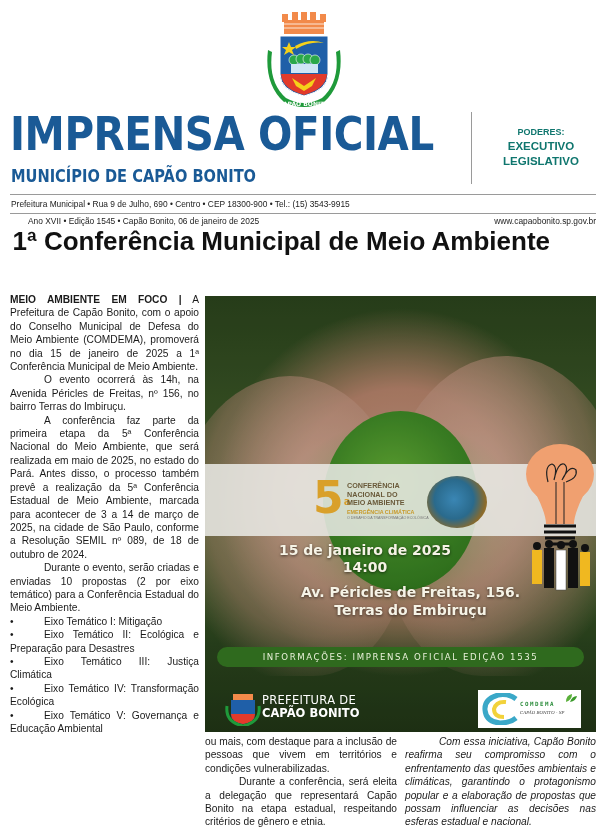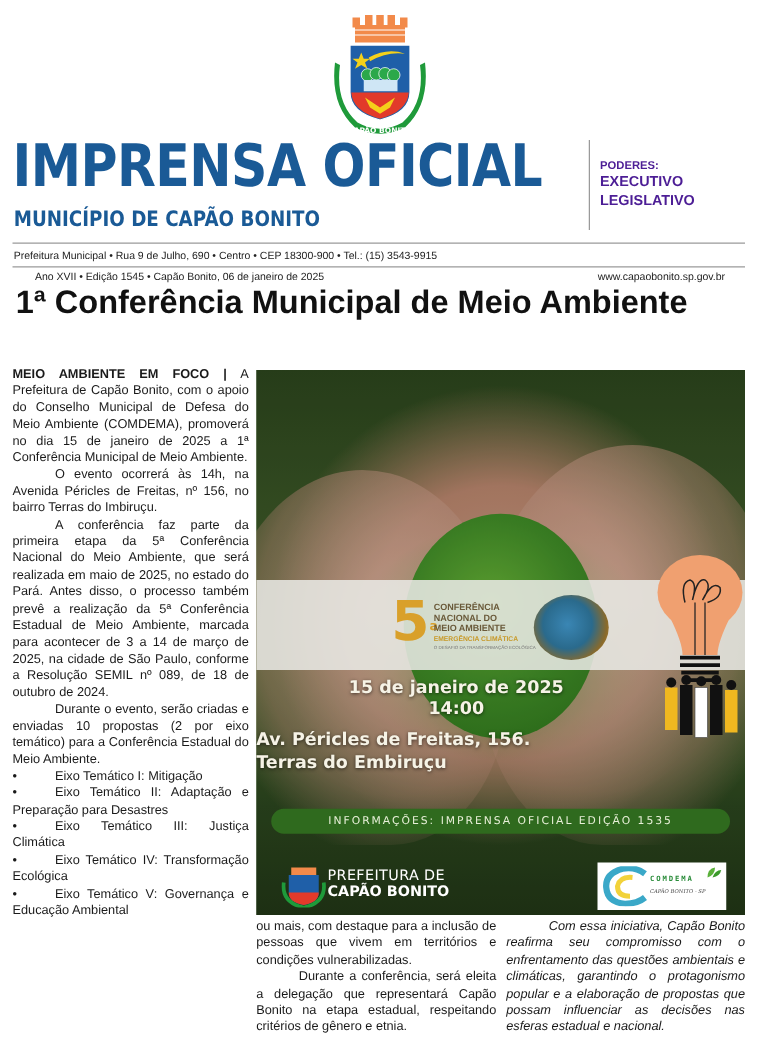--- a/index.html
+++ b/index.html
@@ -17,39 +17,39 @@
   }
   .masthead-sub {
     position: absolute; left: 11px; top: 166px;
     font-family: "DejaVu Sans", sans-serif; font-weight: bold;
     font-size: 17px; line-height: 20px; color: #1a5a96;
     transform: scaleX(0.86); transform-origin: left top; white-space: nowrap;
   }
   .vrule { position: absolute; left: 471px; top: 112px; width: 1px; height: 72px; background: #9a9a9a; }
   .powers {
     position: absolute; left: 480px; top: 126px; width: 122px;
-    color: #4c1d95; font-weight: bold;
+    text-align: center; color: #0f766e; font-weight: bold;
     font-family: "Liberation Sans", sans-serif;
   }
   .powers .p-label { font-size: 9px; line-height: 13px; }
   .powers .p-item { font-size: 11.5px; line-height: 15px; }
 
   .hrule { position: absolute; left: 10px; right: 10px; height: 1px; background: #9a9a9a; }
   .hrule.r1 { top: 194px; }
   .hrule.r2 { top: 213px; }
   .infoline {
     position: absolute; left: 11px; top: 199px;
     font-size: 8.4px; line-height: 11px; color: #222; white-space: nowrap;
   }
   .edition {
     position: absolute; left: 28px; top: 216px;
     font-size: 8.4px; line-height: 11px; color: #222; white-space: nowrap;
   }
   .website {
-    position: absolute; right: 26px; top: 216px;
+    position: absolute; right: 10px; top: 216px;
     font-size: 8.4px; line-height: 11px; color: #222; white-space: nowrap;
   }
 
   
   .headline {
     position: absolute; left: 0; width: 550px; top: 226px;
     text-align: right; font-weight: bold;
     font-family: "Liberation Sans", sans-serif;
     font-size: 26px; line-height: 31px; color: #111;
   }
@@ -120,21 +120,21 @@
   .band-globe {
     position: absolute; left: 222px; top: 180px; width: 60px; height: 52px; border-radius: 50%;
     background: radial-gradient(circle at 45% 45%, #3a86b4 0%, #2a6a8c 45%, #8a6a2a 72%, #caa05a 100%);
   }
   .poster-when {
     position: absolute; left: 0; width: 320px; top: 246px; text-align: center;
     color: #f6f3e6; font-weight: bold; font-family: "DejaVu Sans", sans-serif;
     font-size: 14px; line-height: 17px; text-shadow: 0 1px 3px rgba(0,0,0,0.6);
   }
   .poster-where {
-    position: absolute; left: 0; width: 391px; top: 287px; 
+    position: absolute; left: 10px; width: 391px; top: 287px; text-align: center;
     color: #f6f3e6; font-weight: bold; font-family: "DejaVu Sans", sans-serif;
     font-size: 14px; line-height: 18px; text-shadow: 0 1px 3px rgba(0,0,0,0.6);
   }
   .poster-pill {
     position: absolute; left: 12px; top: 351px; width: 367px; height: 20px;
     border-radius: 10px; background: #2f6a1e;
     color: #e8f0d8; text-align: center;
     font-family: "DejaVu Sans", sans-serif; font-size: 8.6px; line-height: 20px;
     letter-spacing: 1.6px; white-space: nowrap;
   }
@@ -216,21 +216,21 @@
 <h1 class="headline">
   <span>1ª Conferência Municipal de Meio Ambiente</span><br>
 </h1>
 
 <div class="col col1">
   <p><span class="lead">MEIO AMBIENTE EM FOCO |</span><span> A Prefeitura de Capão Bonito, com o apoio do Conselho Municipal de Defesa do Meio Ambiente (COMDEMA), promoverá no dia 15 de janeiro de 2025 a 1ª Conferência Municipal de Meio Ambiente.</span></p>
   <p class="indent">O evento ocorrerá às 14h, na Avenida Péricles de Freitas, nº 156, no bairro Terras do Imbiruçu.</p>
   <p class="indent">A conferência faz parte da primeira etapa da 5ª Conferência Nacional do Meio Ambiente, que será realizada em maio de 2025, no estado do Pará. Antes disso, o processo também prevê a realização da 5ª Conferência Estadual de Meio Ambiente, marcada para acontecer de 3 a 14 de março de 2025, na cidade de São Paulo, conforme a Resolução SEMIL nº 089, de 18 de outubro de 2024.</p>
   <p class="indent">Durante o evento, serão criadas e enviadas 10 propostas (2 por eixo temático) para a Conferência Estadual do Meio Ambiente.</p>
   <p class="bullet-row"><span class="dot">•</span><span>Eixo Temático I: Mitigação</span></p>
-  <p class="bullet-row"><span class="dot">•</span><span>Eixo Temático II: Adaptação e Preparação para Desastres</span></p>
+  <p class="bullet-row"><span class="dot">•</span><span>Eixo Temático II: Ecológica e Preparação para Desastres</span></p>
   <p class="bullet-row"><span class="dot">•</span><span>Eixo Temático III: Justiça Climática</span></p>
   <p class="bullet-row"><span class="dot">•</span><span>Eixo Temático IV: Transformação Ecológica</span></p>
   <p class="bullet-row"><span class="dot">•</span><span>Eixo Temático V: Governança e Educação Ambiental</span></p>
 
 </div>
 
 <div class="poster">
   <div class="hands-l"></div>
   <div class="hands-r"></div>
   <div class="globe"></div>

